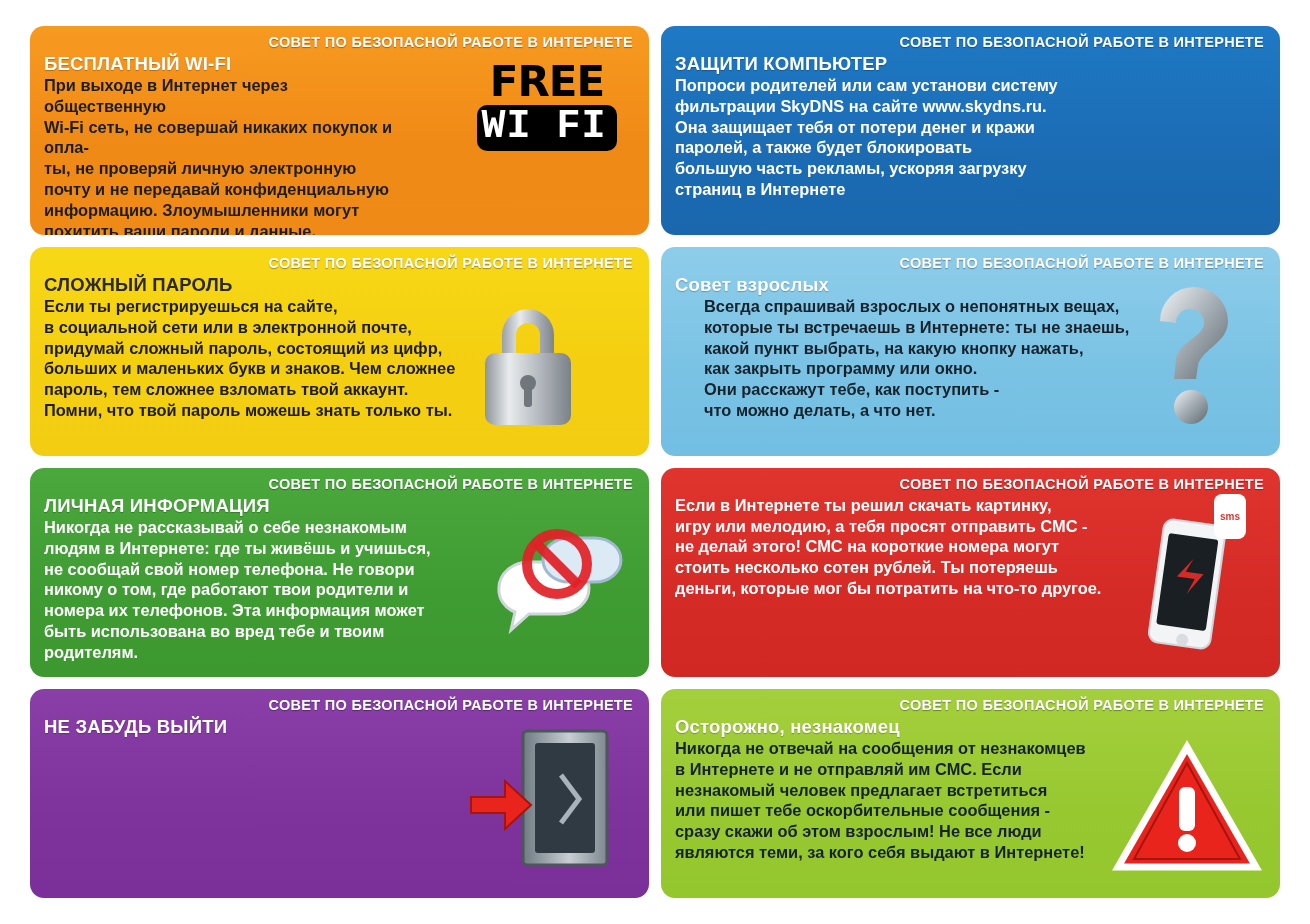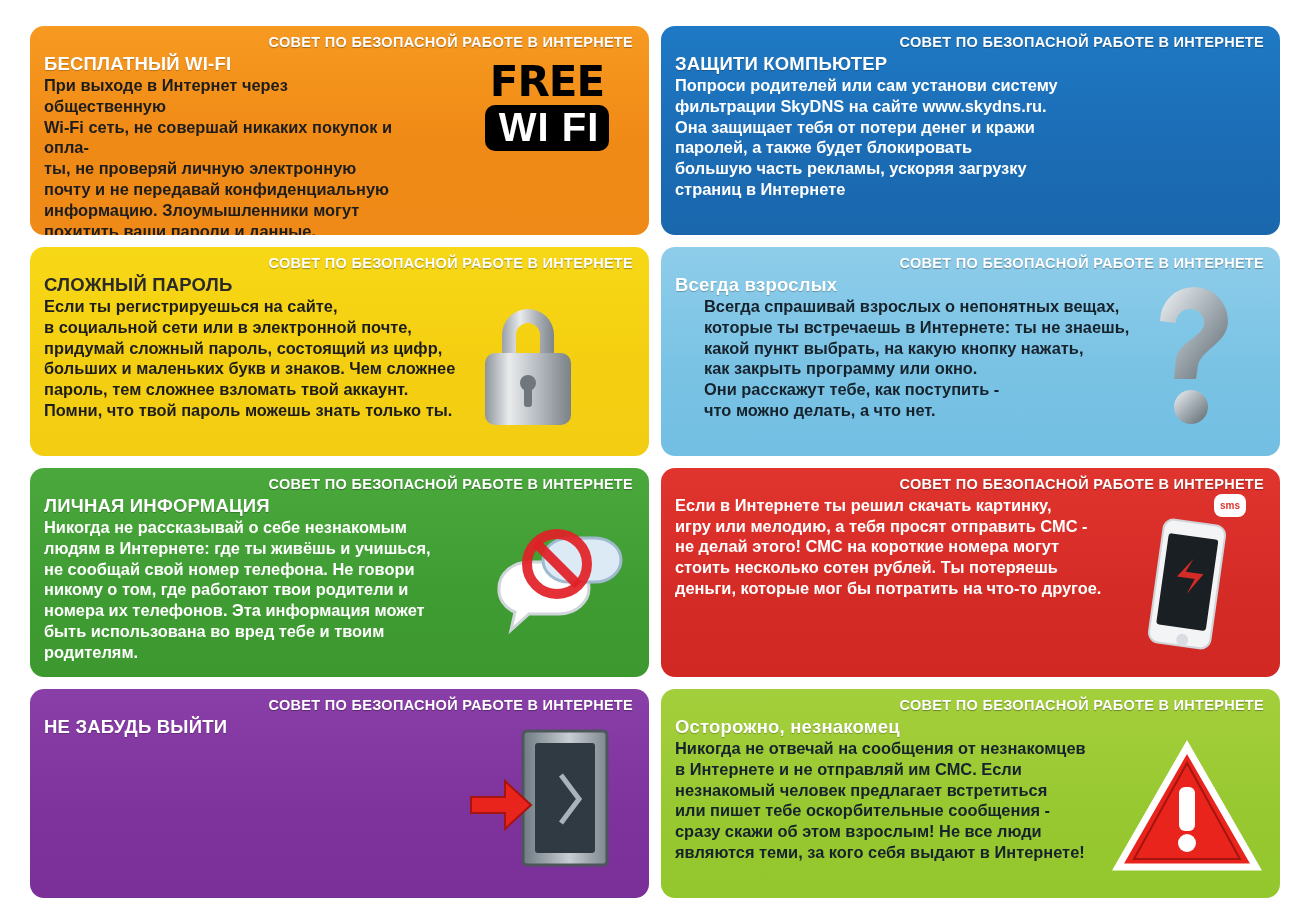--- a/index.html
+++ b/index.html
@@ -86,23 +86,23 @@
     font-size: 42px;
     letter-spacing: -1px;
     color: #000;
     line-height: 0.95;
   }
   .art-wifi .wifi-badge {
     display: inline-block;
     margin-top: 3px;
     background: #000;
     border-radius: 10px;
-    padding: 2px 10px 4px 14px;
+    padding: 2px 10px 4px 4px;
     color: #fff;
-    font-family: Liberation Sans, sans-serif;
+    font-family: Liberation Mono, monospace;
     font-weight: bold;
     font-size: 40px;
     line-height: 1;
     letter-spacing: 1px;
   }
 
   
   .c-protect {
     background: linear-gradient(180deg, #1f79c4 0%, #1b6cb4 60%, #1a67ad 100%);
     color: #ffffff;
@@ -205,21 +205,21 @@
 
   .sms-bubble {
     position: absolute;
     right: 4px;
     top: 0;
     background: #fff;
     color: #e0342e;
     font-size: 10px;
     font-weight: bold;
     border-radius: 8px;
-    padding: 6px 6px;
+    padding: 17px 6px;
   }
 </style>
 </head>
 <body>
 
 <div class="poster">
 
   <div class="card c-wifi">
     <div class="card-banner">СОВЕТ ПО БЕЗОПАСНОЙ РАБОТЕ В ИНТЕРНЕТЕ</div>
     <div class="card-title">БЕСПЛАТНЫЙ WI-FI</div>
@@ -274,21 +274,21 @@
     <div class="card-body" style="width:72%">Если ты регистрируешься на сайте,
 в социальной сети или в электронной почте,
 придумай сложный пароль, состоящий из цифр,
 больших и маленьких букв и знаков. Чем сложнее
 пароль, тем сложнее взломать твой аккаунт.
 Помни, что твой пароль можешь знать только ты.</div>
   </div>
 
   <div class="card c-adults">
     <div class="card-banner">СОВЕТ ПО БЕЗОПАСНОЙ РАБОТЕ В ИНТЕРНЕТЕ</div>
-    <div class="card-title">Всегда взрослых</div>
+    <div class="card-title">Совет взрослых</div>
     <div class="art art-question">
       <svg viewBox="0 0 130 160" width="130" height="160" aria-hidden="true">
         <defs>
           <linearGradient id="qg" x1="0" y1="0" x2="1" y2="1">
             <stop offset="0%" stop-color="#f0f3f5"></stop>
             <stop offset="45%" stop-color="#a9b2b9"></stop>
             <stop offset="100%" stop-color="#5d676e"></stop>
           </linearGradient>
         </defs>
         <path d="M30 48 a34 34 0 0 1 68 0 c0 22 -26 28 -30 44 l-2 14 h-22 l2 -20 c3 -18 28 -22 28 -36 a14 14 0 0 0 -28 0 Z" fill="url(#qg)"></path>

